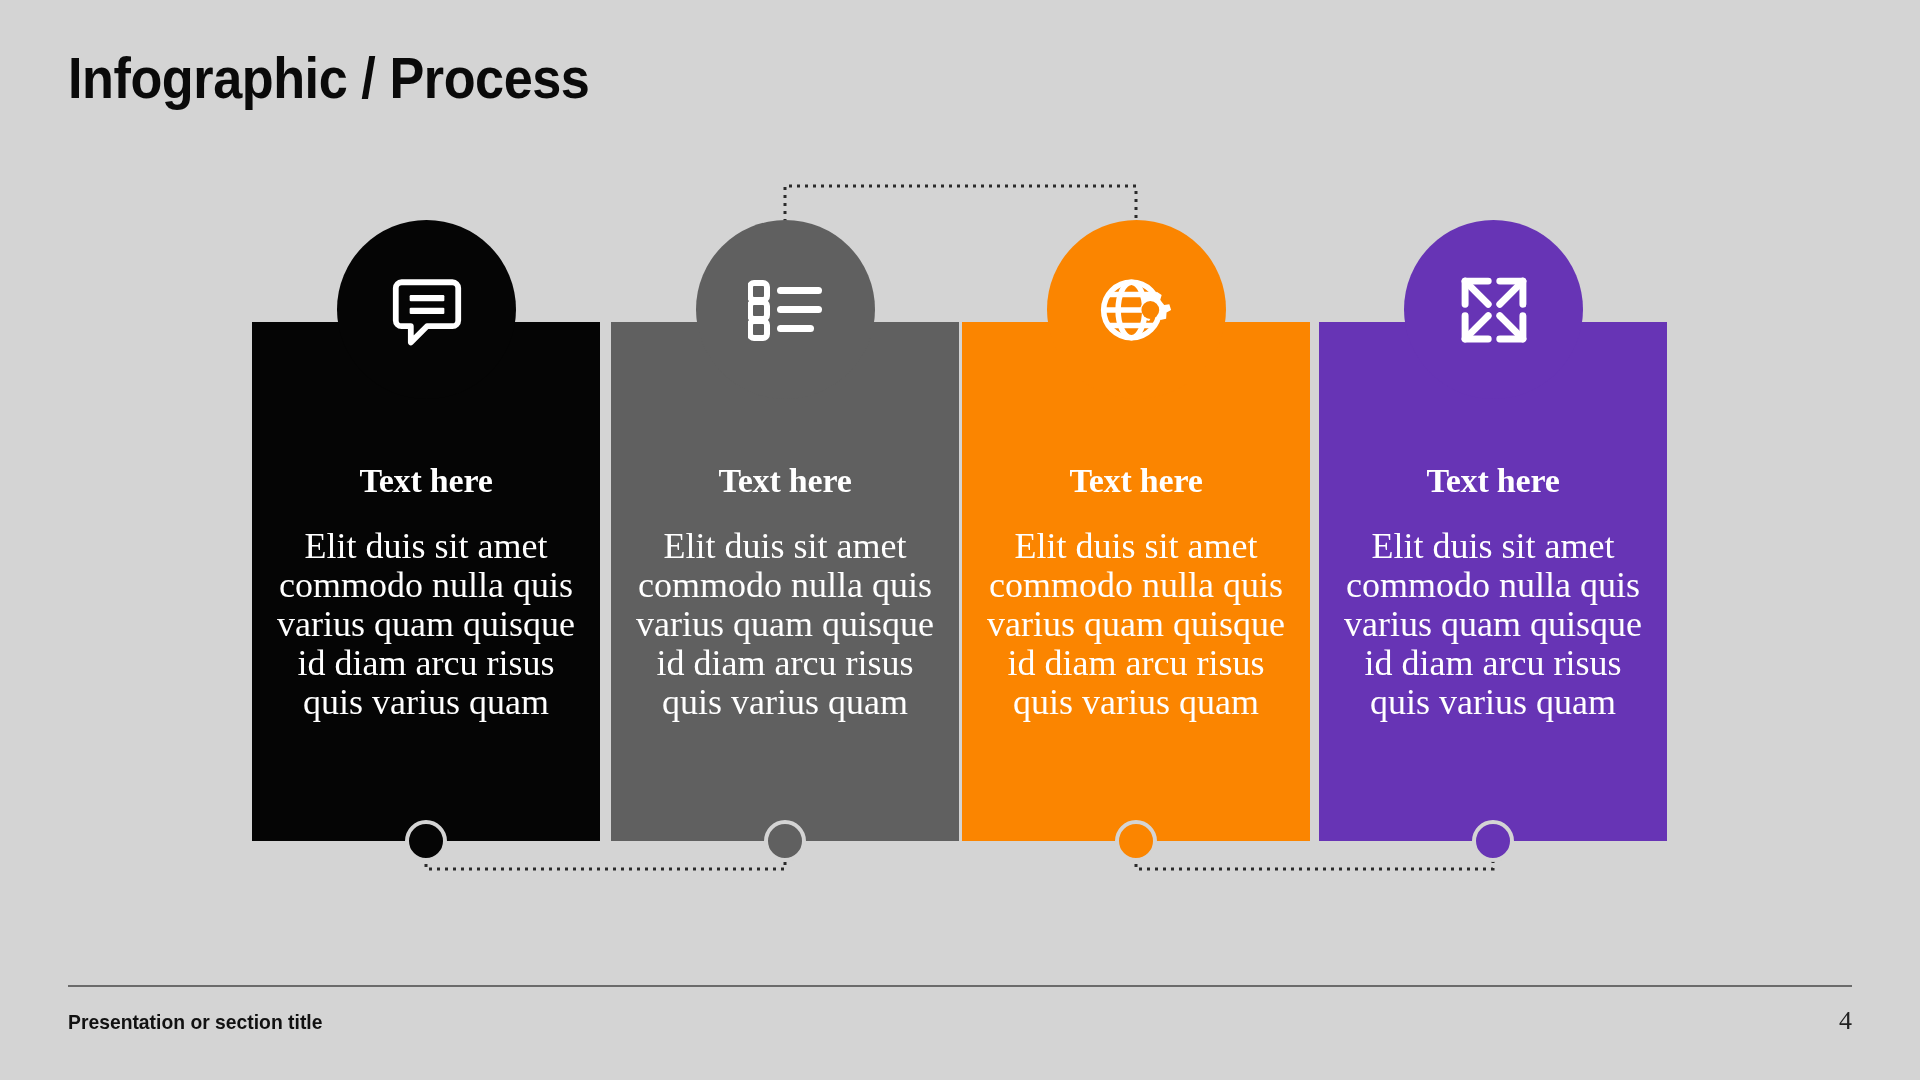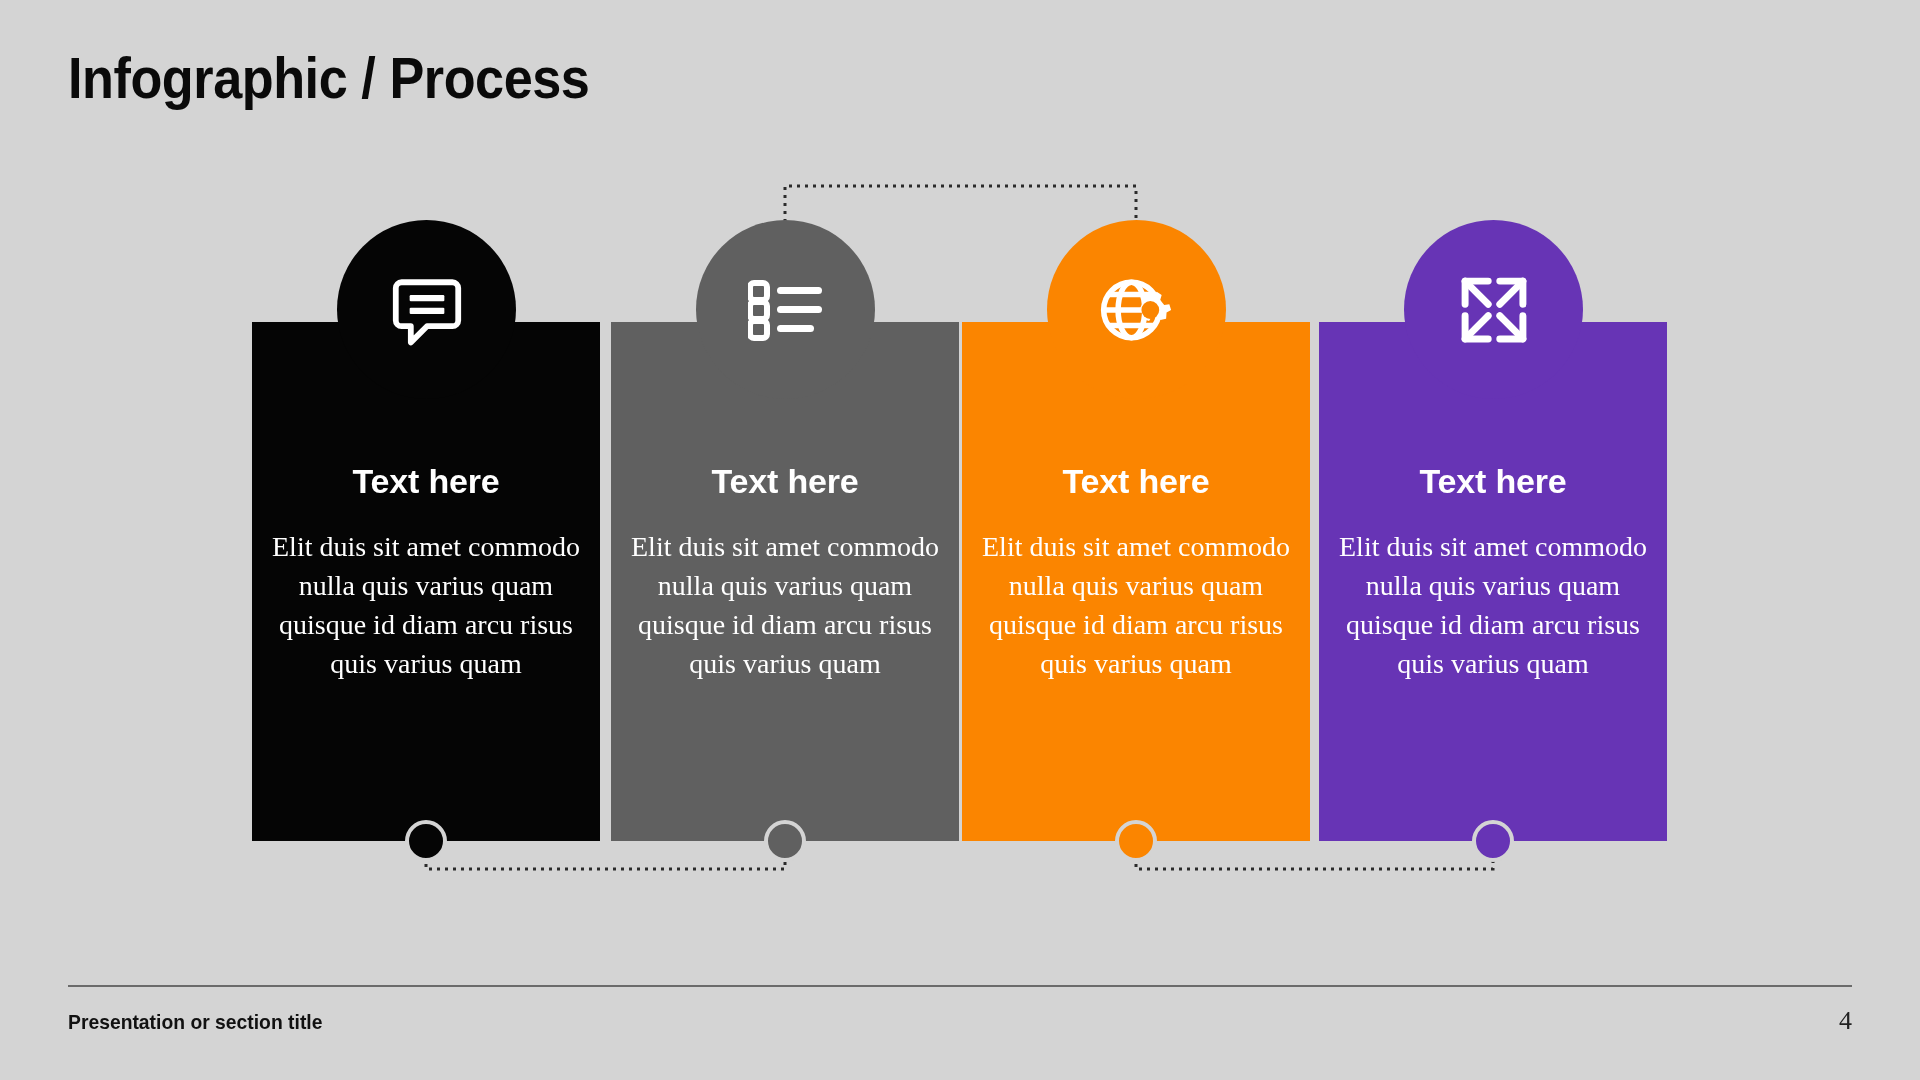--- a/index.html
+++ b/index.html
@@ -71,34 +71,34 @@
     align-items:center;
     justify-content:center;
   }
   .step-icon-circle svg { display:block; }
 
   .step-heading {
     position:absolute;
     top:140px;
     left:0; right:0;
     text-align:center;
-    font-family:Liberation Sans, sans-serif;
+    font-family:Liberation Serif, serif;
     font-weight:bold;
     font-size:34px;
     color:#ffffff;
     letter-spacing:-0.2px;
   }
 
   .step-body {
     position:absolute;
     top:205px;
     left:14px; right:14px;
     text-align:center;
     font-family:"Liberation Serif", serif;
-    font-size:28px;
+    font-size:36px;
     line-height:39px;
     color:#ffffff;
   }
 
   
   .step-dot {
     position:absolute;
     left:50%;
     margin-left:-21px;
     top:498px;

